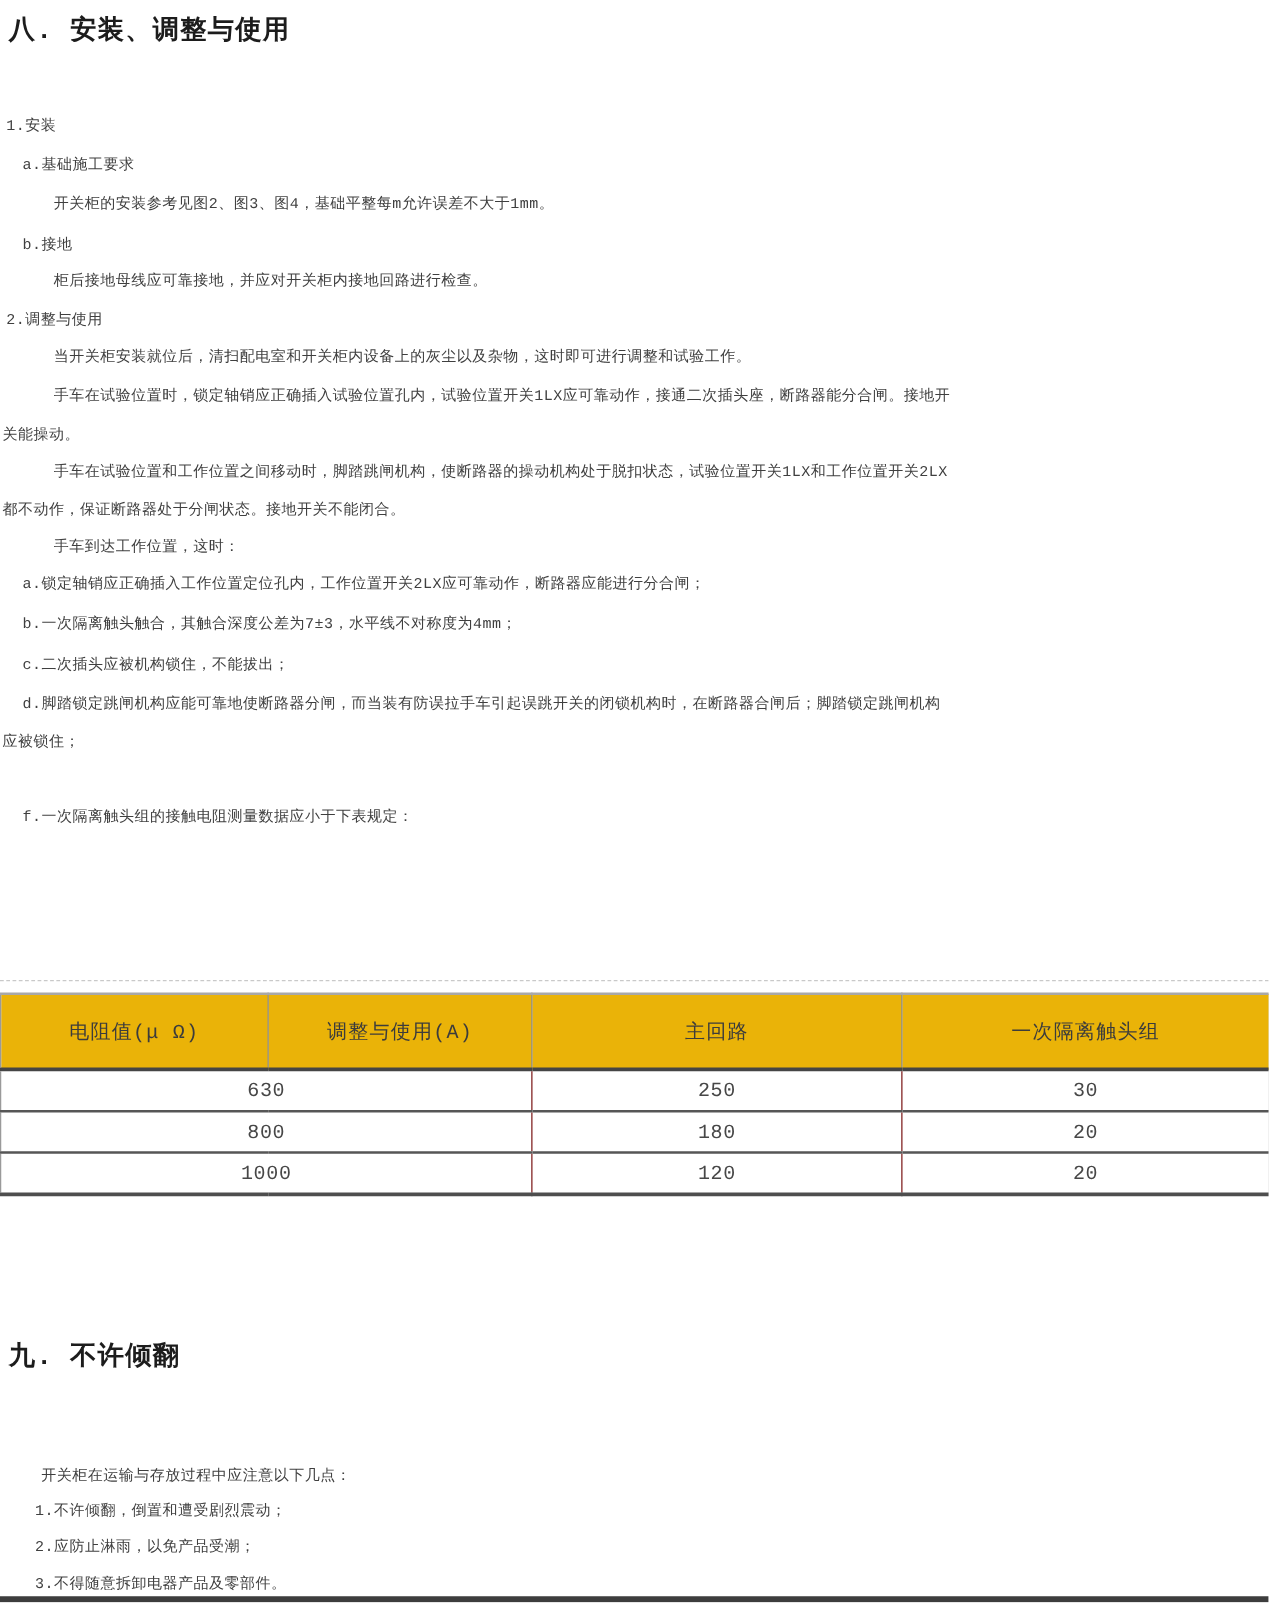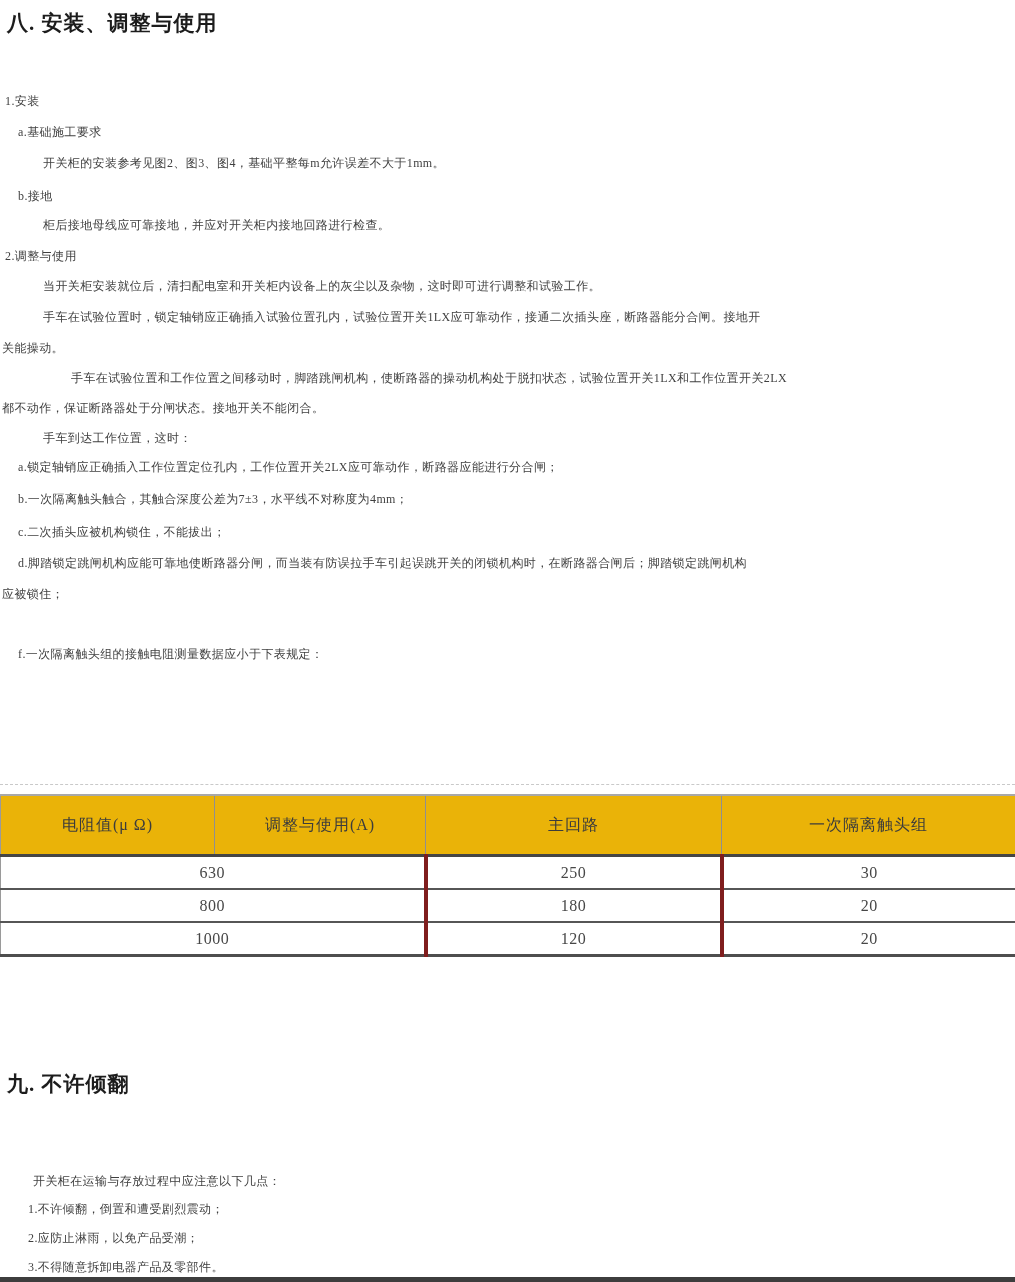--- a/index.html
+++ b/index.html
@@ -1,21 +1,21 @@
 <!DOCTYPE html>
 <html><head>
 <meta charset="utf-8">
 <style>
   html,body{margin:0;padding:0;background:#ffffff;}
   .page{
     position:relative;
     width:1015px;
     height:1282px;
     background:#ffffff;
-    font-family:Liberation Serif, serif;
+    font-family:Liberation Mono, monospace;
     overflow:hidden;
   }
   .h-title{
     position:absolute;
     font-size:21px;
     font-weight:bold;
     color:#1c1c1c;
     letter-spacing:1px;
     white-space:nowrap;
   }
@@ -57,21 +57,21 @@
     border-left:1px solid #8f8f8f;
     border-bottom:3px solid #454545;
     letter-spacing:1px;
   }
   table.spec td{
     height:29px;
     font-size:16px;
     color:#474747;
     text-align:center;
     vertical-align:middle;
-    border-left:4px solid #7f1d1d;
+    border-left:1px solid #7f1d1d;
     border-bottom:2px solid #565656;
     letter-spacing:0.5px;
   }
   table.spec th:first-child,
   table.spec td:first-child{border-left:none;}
   .col1{width:214px;}
   .col2{width:211px;}
   .col3{width:296px;}
   .col4{width:294px;}
   .bottom-rule{
@@ -92,21 +92,21 @@
 
   <div class="ln" style="left:5px;top:95px;">1.安装</div>
   <div class="ln" style="left:18px;top:126px;">a.基础施工要求</div>
   <div class="ln" style="left:43px;top:157px;">开关柜的安装参考见图2、图3、图4，基础平整每m允许误差不大于1mm。</div>
   <div class="ln" style="left:18px;top:190px;">b.接地</div>
   <div class="ln" style="left:43px;top:219px;">柜后接地母线应可靠接地，并应对开关柜内接地回路进行检查。</div>
   <div class="ln" style="left:5px;top:250px;">2.调整与使用</div>
   <div class="ln" style="left:43px;top:280px;">当开关柜安装就位后，清扫配电室和开关柜内设备上的灰尘以及杂物，这时即可进行调整和试验工作。</div>
   <div class="ln" style="left:43px;top:311px;">手车在试验位置时，锁定轴销应正确插入试验位置孔内，试验位置开关1LX应可靠动作，接通二次插头座，断路器能分合闸。接地开</div>
   <div class="ln" style="left:2px;top:342px;">关能操动。</div>
-  <div class="ln" style="left:43px;top:372px;margin-left:28px;">手车在试验位置和工作位置之间移动时，脚踏跳闸机构，使断路器的操动机构处于脱扣状态，试验位置开关1LX和工作位置开关2LX</div>
+  <div class="ln" style="left:43px;top:372px;">手车在试验位置和工作位置之间移动时，脚踏跳闸机构，使断路器的操动机构处于脱扣状态，试验位置开关1LX和工作位置开关2LX</div>
   <div class="ln" style="left:2px;top:402px;">都不动作，保证断路器处于分闸状态。接地开关不能闭合。</div>
   <div class="ln" style="left:43px;top:432px;">手车到达工作位置，这时：</div>
   <div class="ln" style="left:18px;top:461px;">a.锁定轴销应正确插入工作位置定位孔内，工作位置开关2LX应可靠动作，断路器应能进行分合闸；</div>
   <div class="ln" style="left:18px;top:493px;">b.一次隔离触头触合，其触合深度公差为7±3，水平线不对称度为4mm；</div>
   <div class="ln" style="left:18px;top:526px;">c.二次插头应被机构锁住，不能拔出；</div>
   <div class="ln" style="left:18px;top:557px;">d.脚踏锁定跳闸机构应能可靠地使断路器分闸，而当装有防误拉手车引起误跳开关的闭锁机构时，在断路器合闸后；脚踏锁定跳闸机构</div>
   <div class="ln" style="left:2px;top:588px;">应被锁住；</div>
   <div class="ln" style="left:18px;top:648px;">f.一次隔离触头组的接触电阻测量数据应小于下表规定：</div>
 
   <div class="dashed-sep" style="top:784px;"></div>

